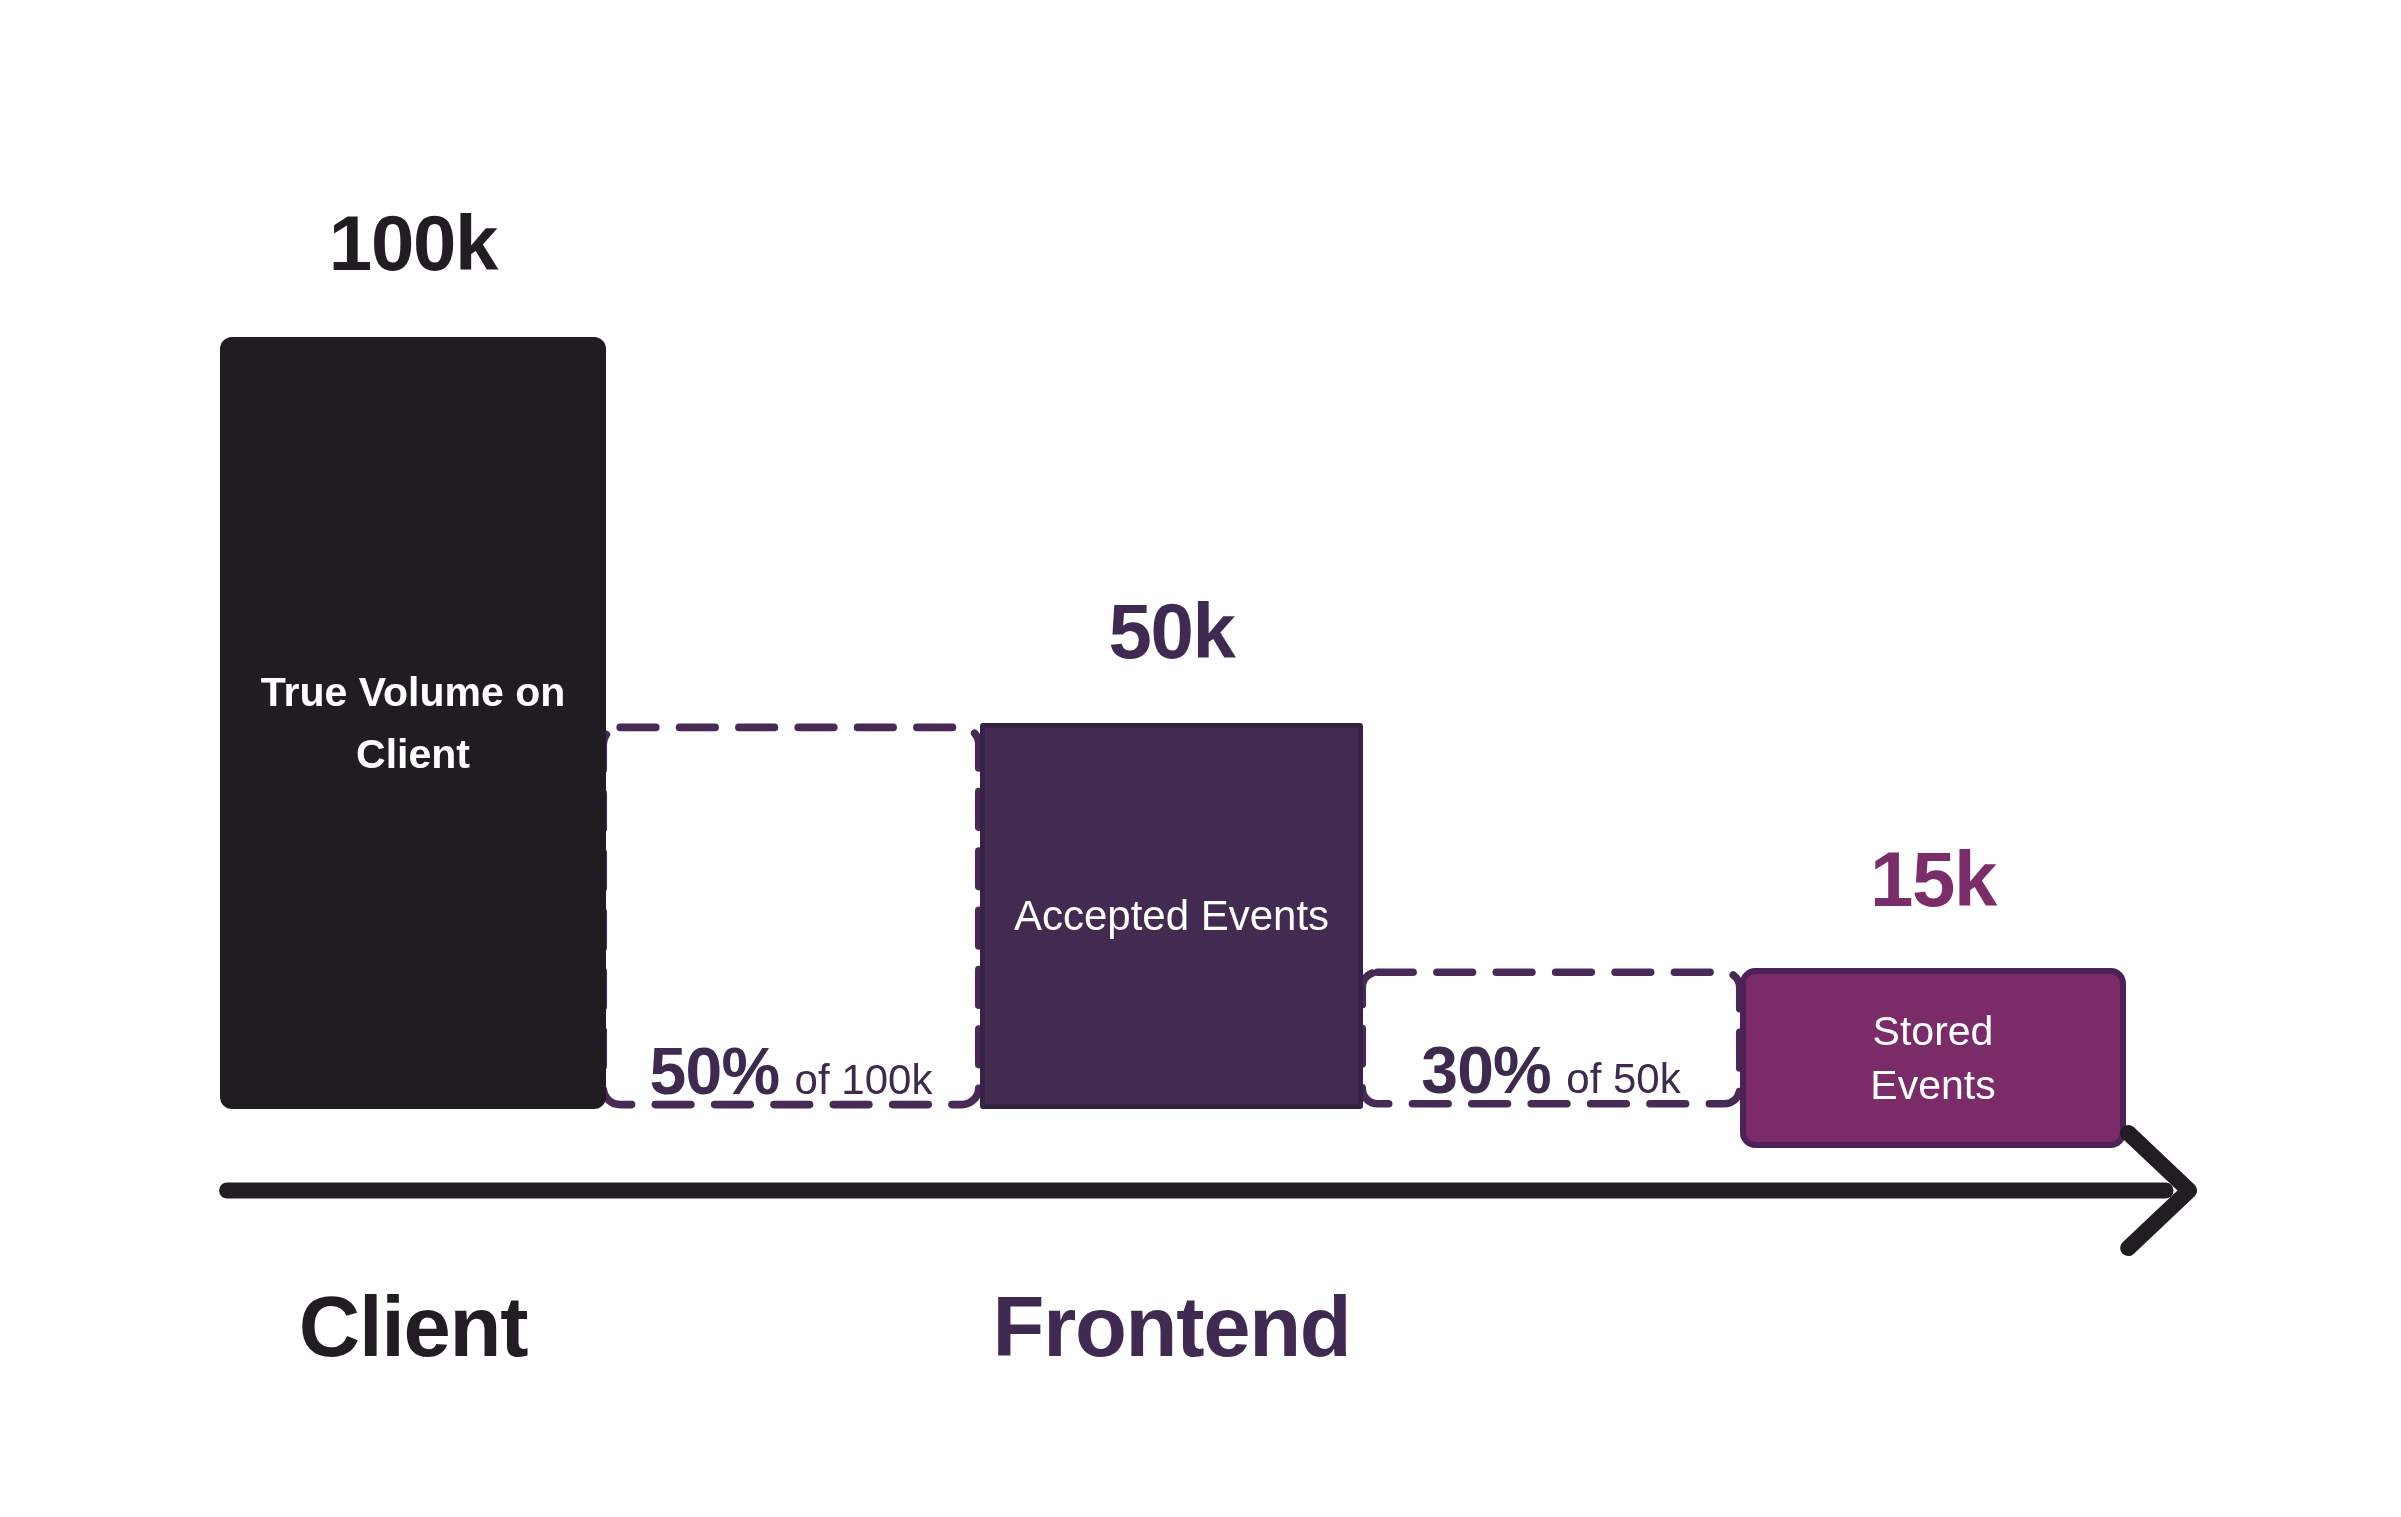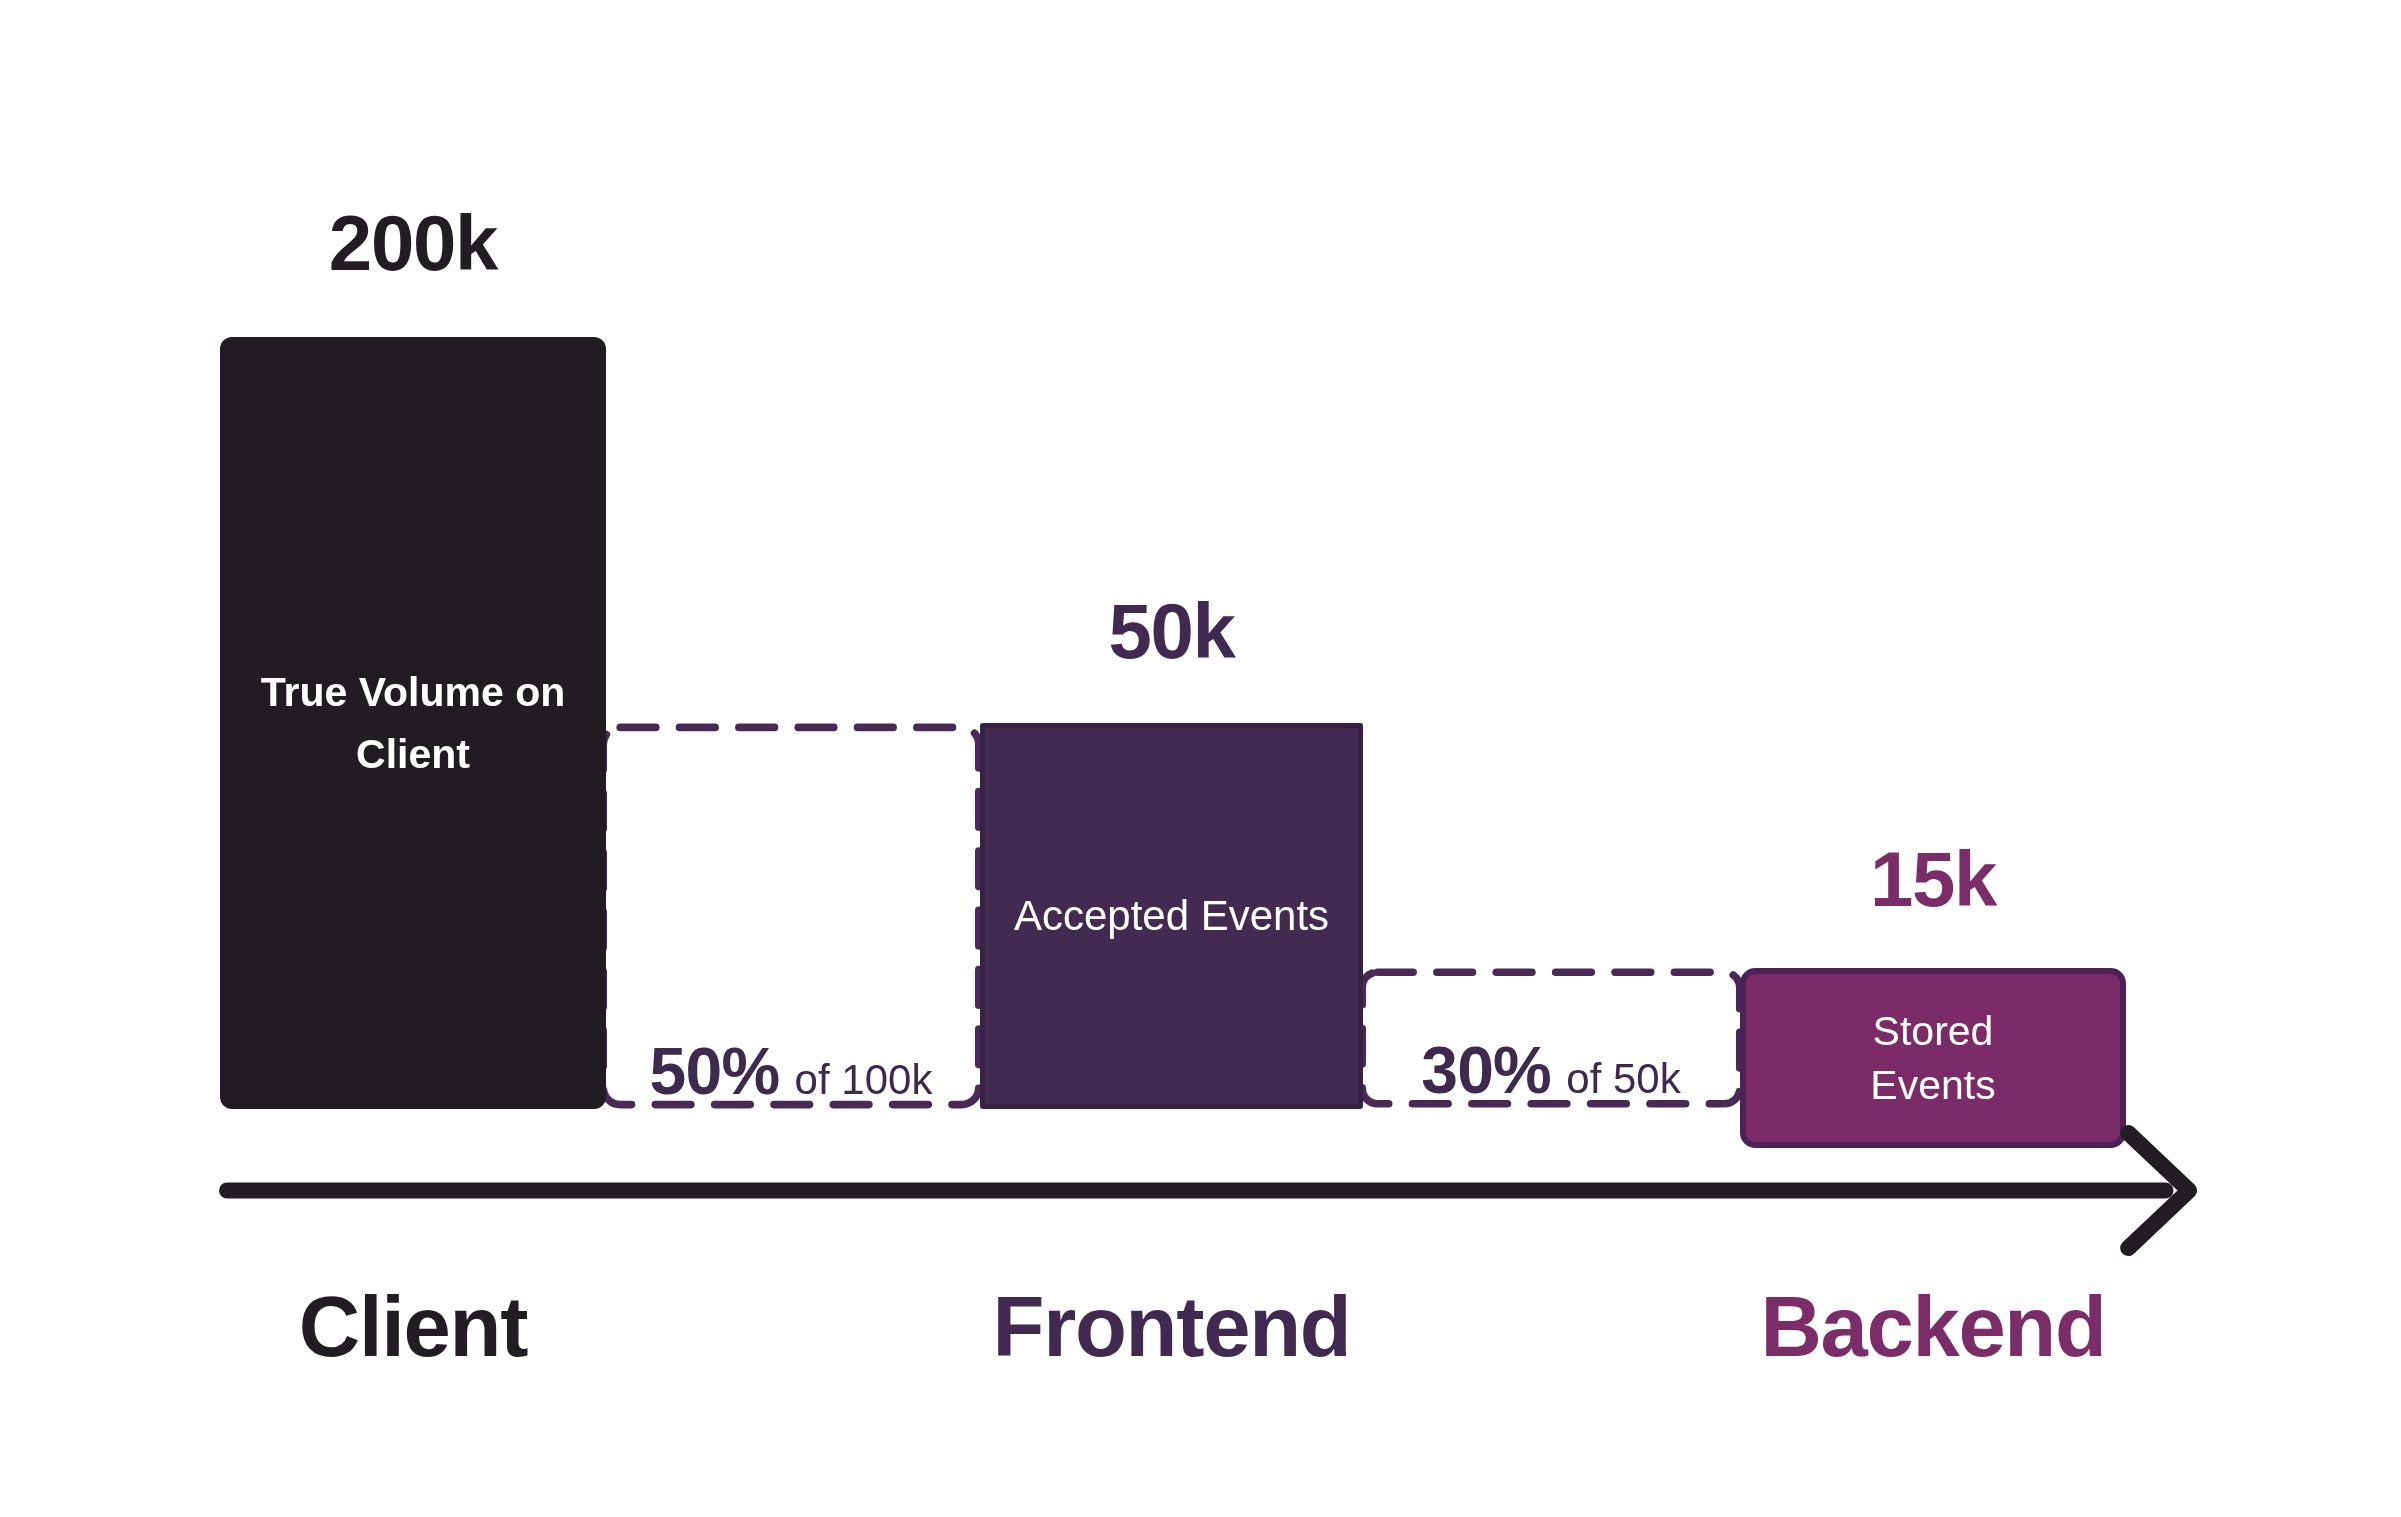--- a/index.html
+++ b/index.html
@@ -127,29 +127,28 @@
   </div>
 
   <div class="bar" id="bar-frontend">
     <span class="bar-text">Accepted Events</span>
   </div>
 
   <div class="bar" id="bar-backend">
     <span class="bar-text">Stored Events</span>
   </div>
 
-  <div class="value-label" id="val-client">200k</div>
+  <div class="value-label" id="val-client">100k</div>
   <div class="value-label" id="val-frontend">50k</div>
   <div class="value-label" id="val-backend">15k</div>
 
   <svg id="flow-arrow" width="2401" height="237" viewBox="0 1290 2832 280" style="top:1094px">
     <g transform="translate(0,0)">
       <line x1="266" y1="1404" x2="2556" y2="1404" stroke="#211d22" stroke-width="19" stroke-linecap="round"></line>
       <path d="M 2512 1336 L 2584 1404 L 2512 1472" fill="none" stroke="#211d22" stroke-width="19" stroke-linecap="round" stroke-linejoin="round"></path>
     </g>
   </svg>
 
   <div class="axis-label" id="ax-frontend">Frontend</div>
   <div class="axis-label" id="ax-client">Client</div>
-  <div class="axis-label" id="ax-backend">Backend</div>
 
 </div>
 
 
 </body></html>

